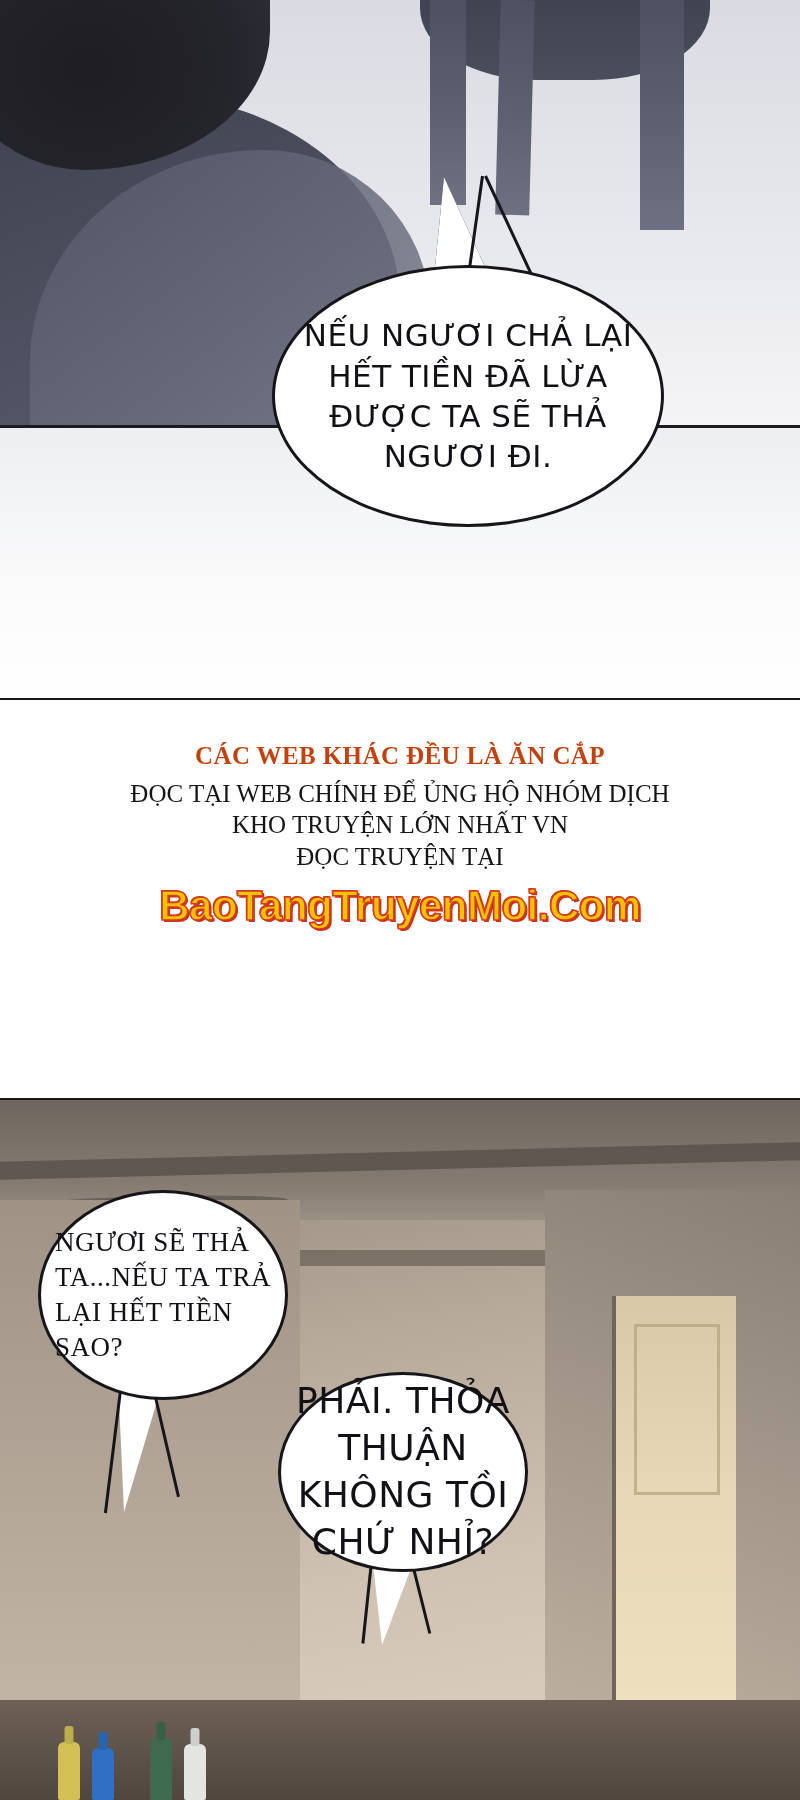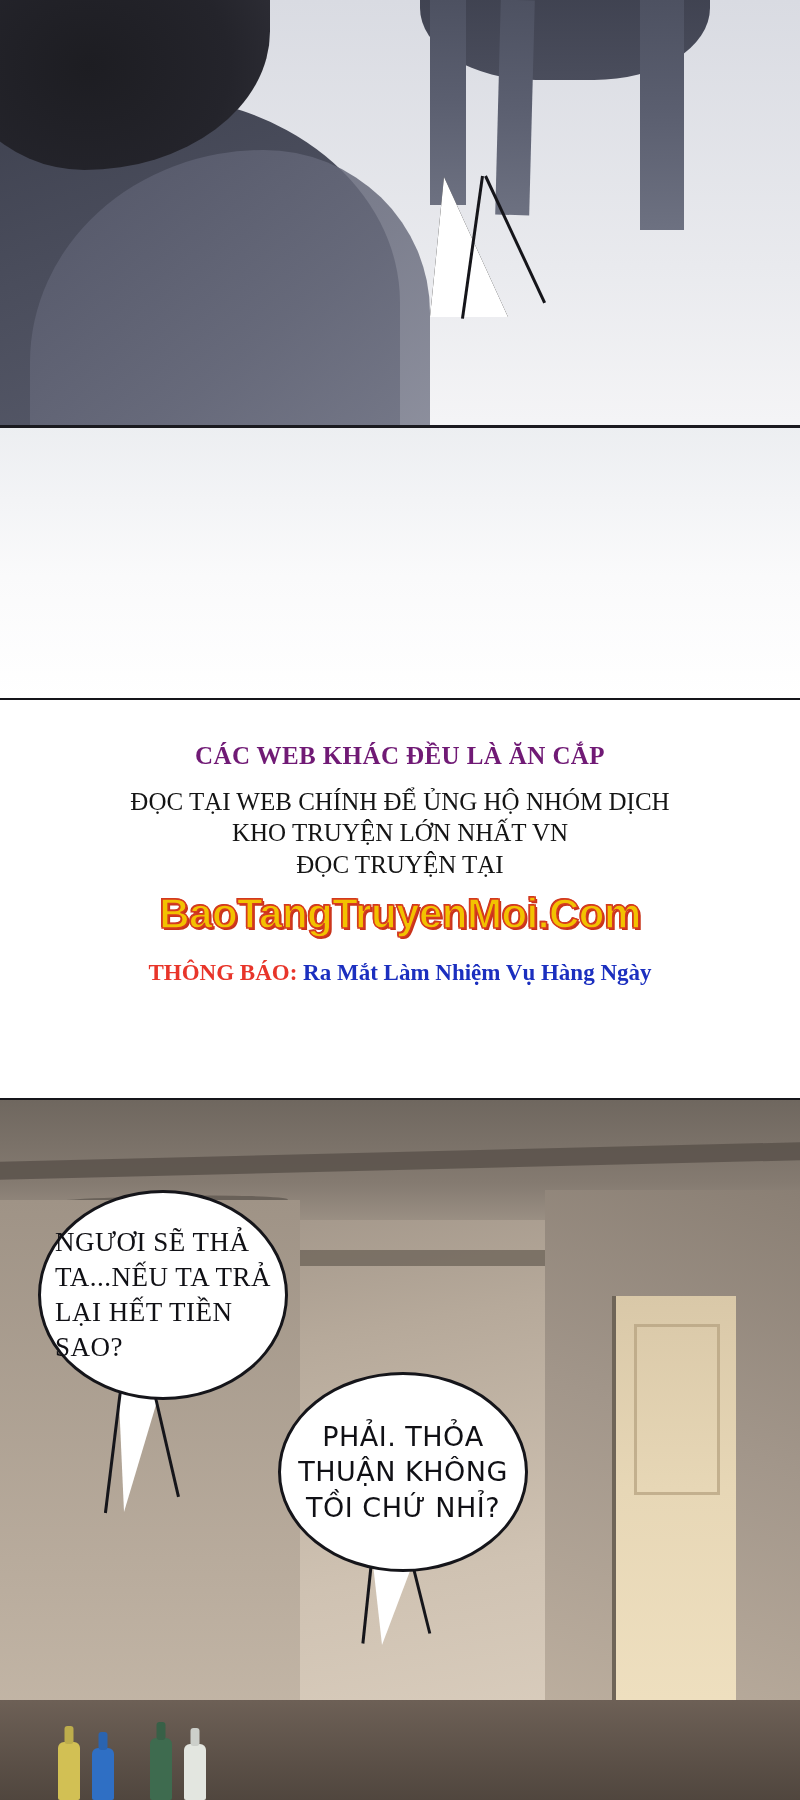--- a/index.html
+++ b/index.html
@@ -151,24 +151,24 @@
     left: 0; top: 700px;
     width: 800px; height: 400px;
     background: #ffffff;
     text-align: center;
     padding-top: 42px;
     box-sizing: border-box;
   }
   .notice .line1 {
     font-family: "Liberation Serif", serif;
     font-weight: bold;
-    color: #701a75;
+    color: #c2410c;
     font-size: 25px;
     letter-spacing: .4px;
-    margin-bottom: 16px;
+    margin-bottom: 8px;
   }
   .notice .line2,
   .notice .line3,
   .notice .line4 {
     font-family: Liberation Serif, serif;
     color: #141414;
     font-size: 25px;
     line-height: 1.25;
   }
   .notice .site {
@@ -310,21 +310,21 @@
     border-left: 6px solid transparent;
     border-right: 40px solid transparent;
     border-top: 134px solid #ffffff;
   }
 
   .b3 {
     left: 278px; top: 272px;
     width: 250px; height: 200px;
     border-radius: 50%;
   }
-  .b3 .bubble-text { font-size: 27px; line-height: 1.3; padding: 0 10px; }
+  .b3 .bubble-text { font-size: 36px; line-height: 1.3; padding: 0 10px; }
   .b3-tail-fill {
     position: absolute;
     left: 372px; top: 455px;
     width: 0; height: 0;
     border-left: 10px solid transparent;
     border-right: 34px solid transparent;
     border-top: 90px solid #ffffff;
   }
   .b3-tail-l {
     position: absolute;
@@ -366,34 +366,34 @@
     <div class="p1-shoulder"></div>
     <div class="p1-shoulder2"></div>
     <div class="p1-head"></div>
     <div class="p1-floor"></div>
     <div class="p1-floor-line"></div>
 
     <div class="b1-tail"></div>
     <div class="b1-tail-line-l"></div>
     <div class="b1-tail-line-r"></div>
 
+    <div class="bubble b1">
+      <div class="bubble-text">NẾU NGƯƠI CHẢ LẠI HẾT TIỀN ĐÃ LỪA ĐƯỢC TA SẼ THẢ NGƯƠI ĐI.</div>
+    </div>
   </div>
 
   <div class="panel-divider" style="top:698px"></div>
 
   <div class="notice">
     <div class="line1">CÁC WEB KHÁC ĐỀU LÀ ĂN CẮP</div>
     <div class="line2">ĐỌC TẠI WEB CHÍNH ĐỂ ỦNG HỘ NHÓM DỊCH</div>
     <div class="line3">KHO TRUYỆN LỚN NHẤT VN</div>
     <div class="line4">ĐỌC TRUYỆN TẠI</div>
     <div class="site">BaoTangTruyenMoi.Com</div>
     <div class="notice-row">
-      <div>
-        <span class="notice-label">THÔNG BÁO:</span><span class="notice-body"> Ra Mắt Làm Nhiệm Vụ Hàng Ngày</span>
-      </div>
     </div>
   </div>
 
   <div class="panel-divider" style="top:1098px"></div>
 
   <div class="panel-two">
     <div class="p2-bg"></div>
     <div class="p2-ceiling"></div>
     <div class="p2-beam b1"></div>
     <div class="p2-beam b2"></div>

